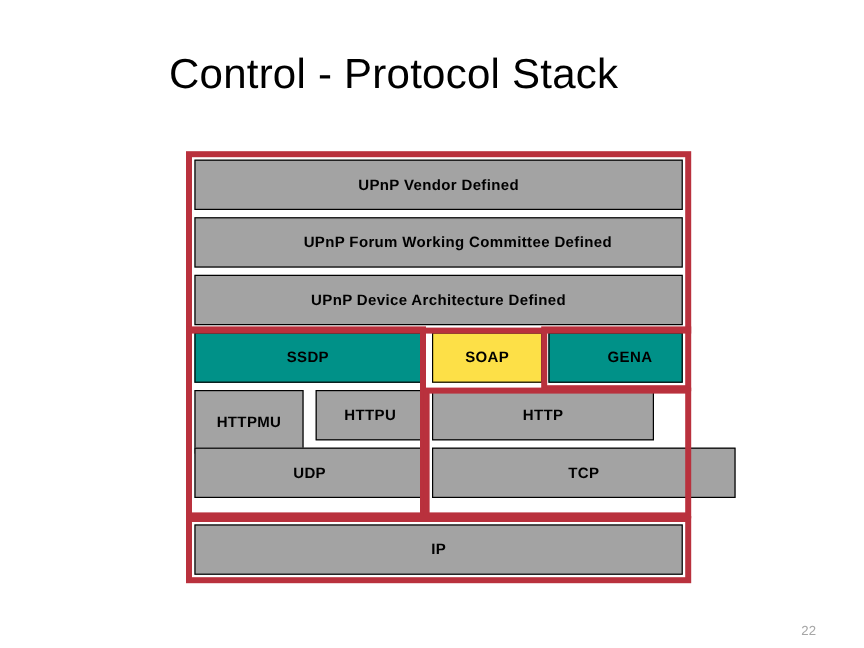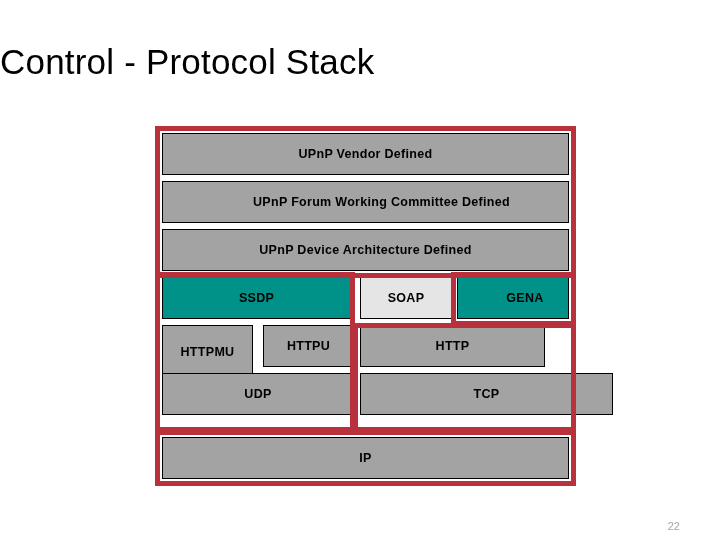--- a/index.html
+++ b/index.html
@@ -14,20 +14,21 @@
     overflow: hidden;
     position: relative;
   }
 
   
   .slide-title {
     position: absolute;
     left: 0;
     top: 42px;
     width: 656px;
+    text-align: center;
     font-size: 35px;
     font-weight: 400;
     color: #000000;
     letter-spacing: 0.2px;
     white-space: nowrap;
   }
 
   
   .diagram {
     position: absolute;
@@ -50,21 +51,21 @@
     font-weight: bold;
     color: #000000;
     letter-spacing: 0.3px;
     white-space: nowrap;
   }
   .box.teal {
     background: #009188;
     border-color: #000000;
   }
   .box.lightteal {
-    background: #e5e5e5;
+    background: #fde047;
     border-color: #000000;
     text-align: center;
   }
 
   
   .redframe {
     position: absolute;
     box-sizing: border-box;
     border: 5px solid #b9313d;
     background: transparent;

